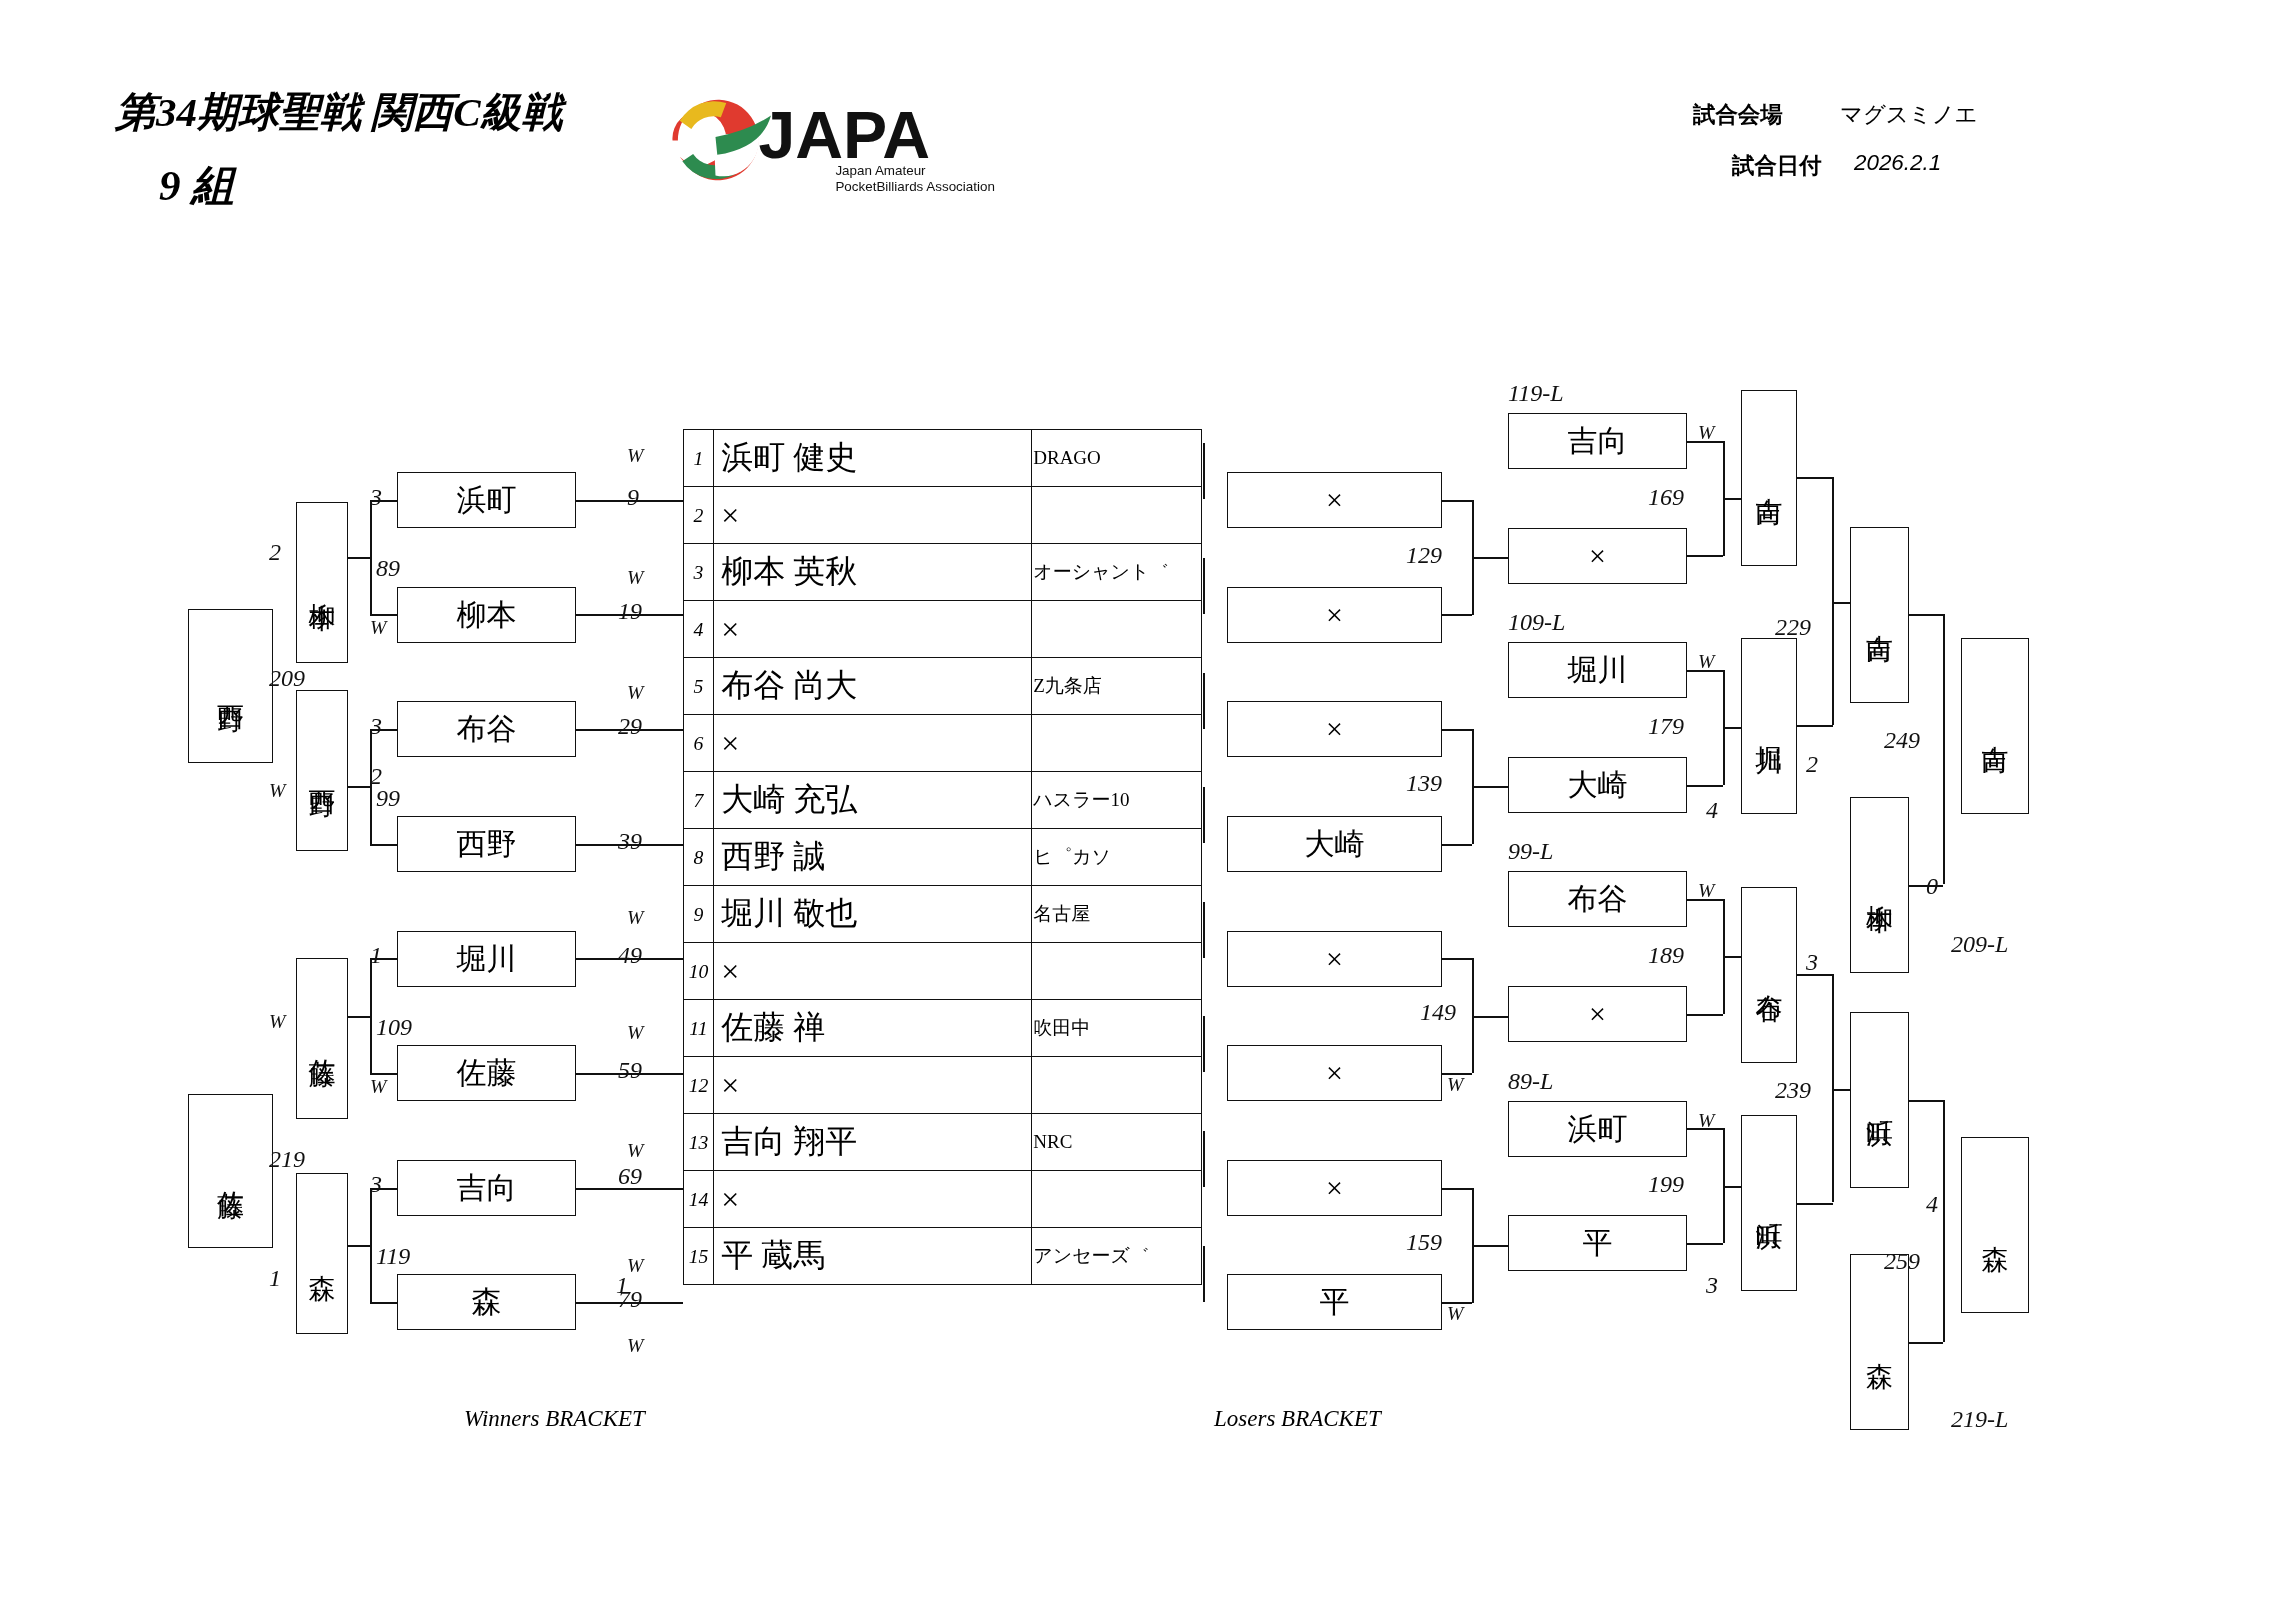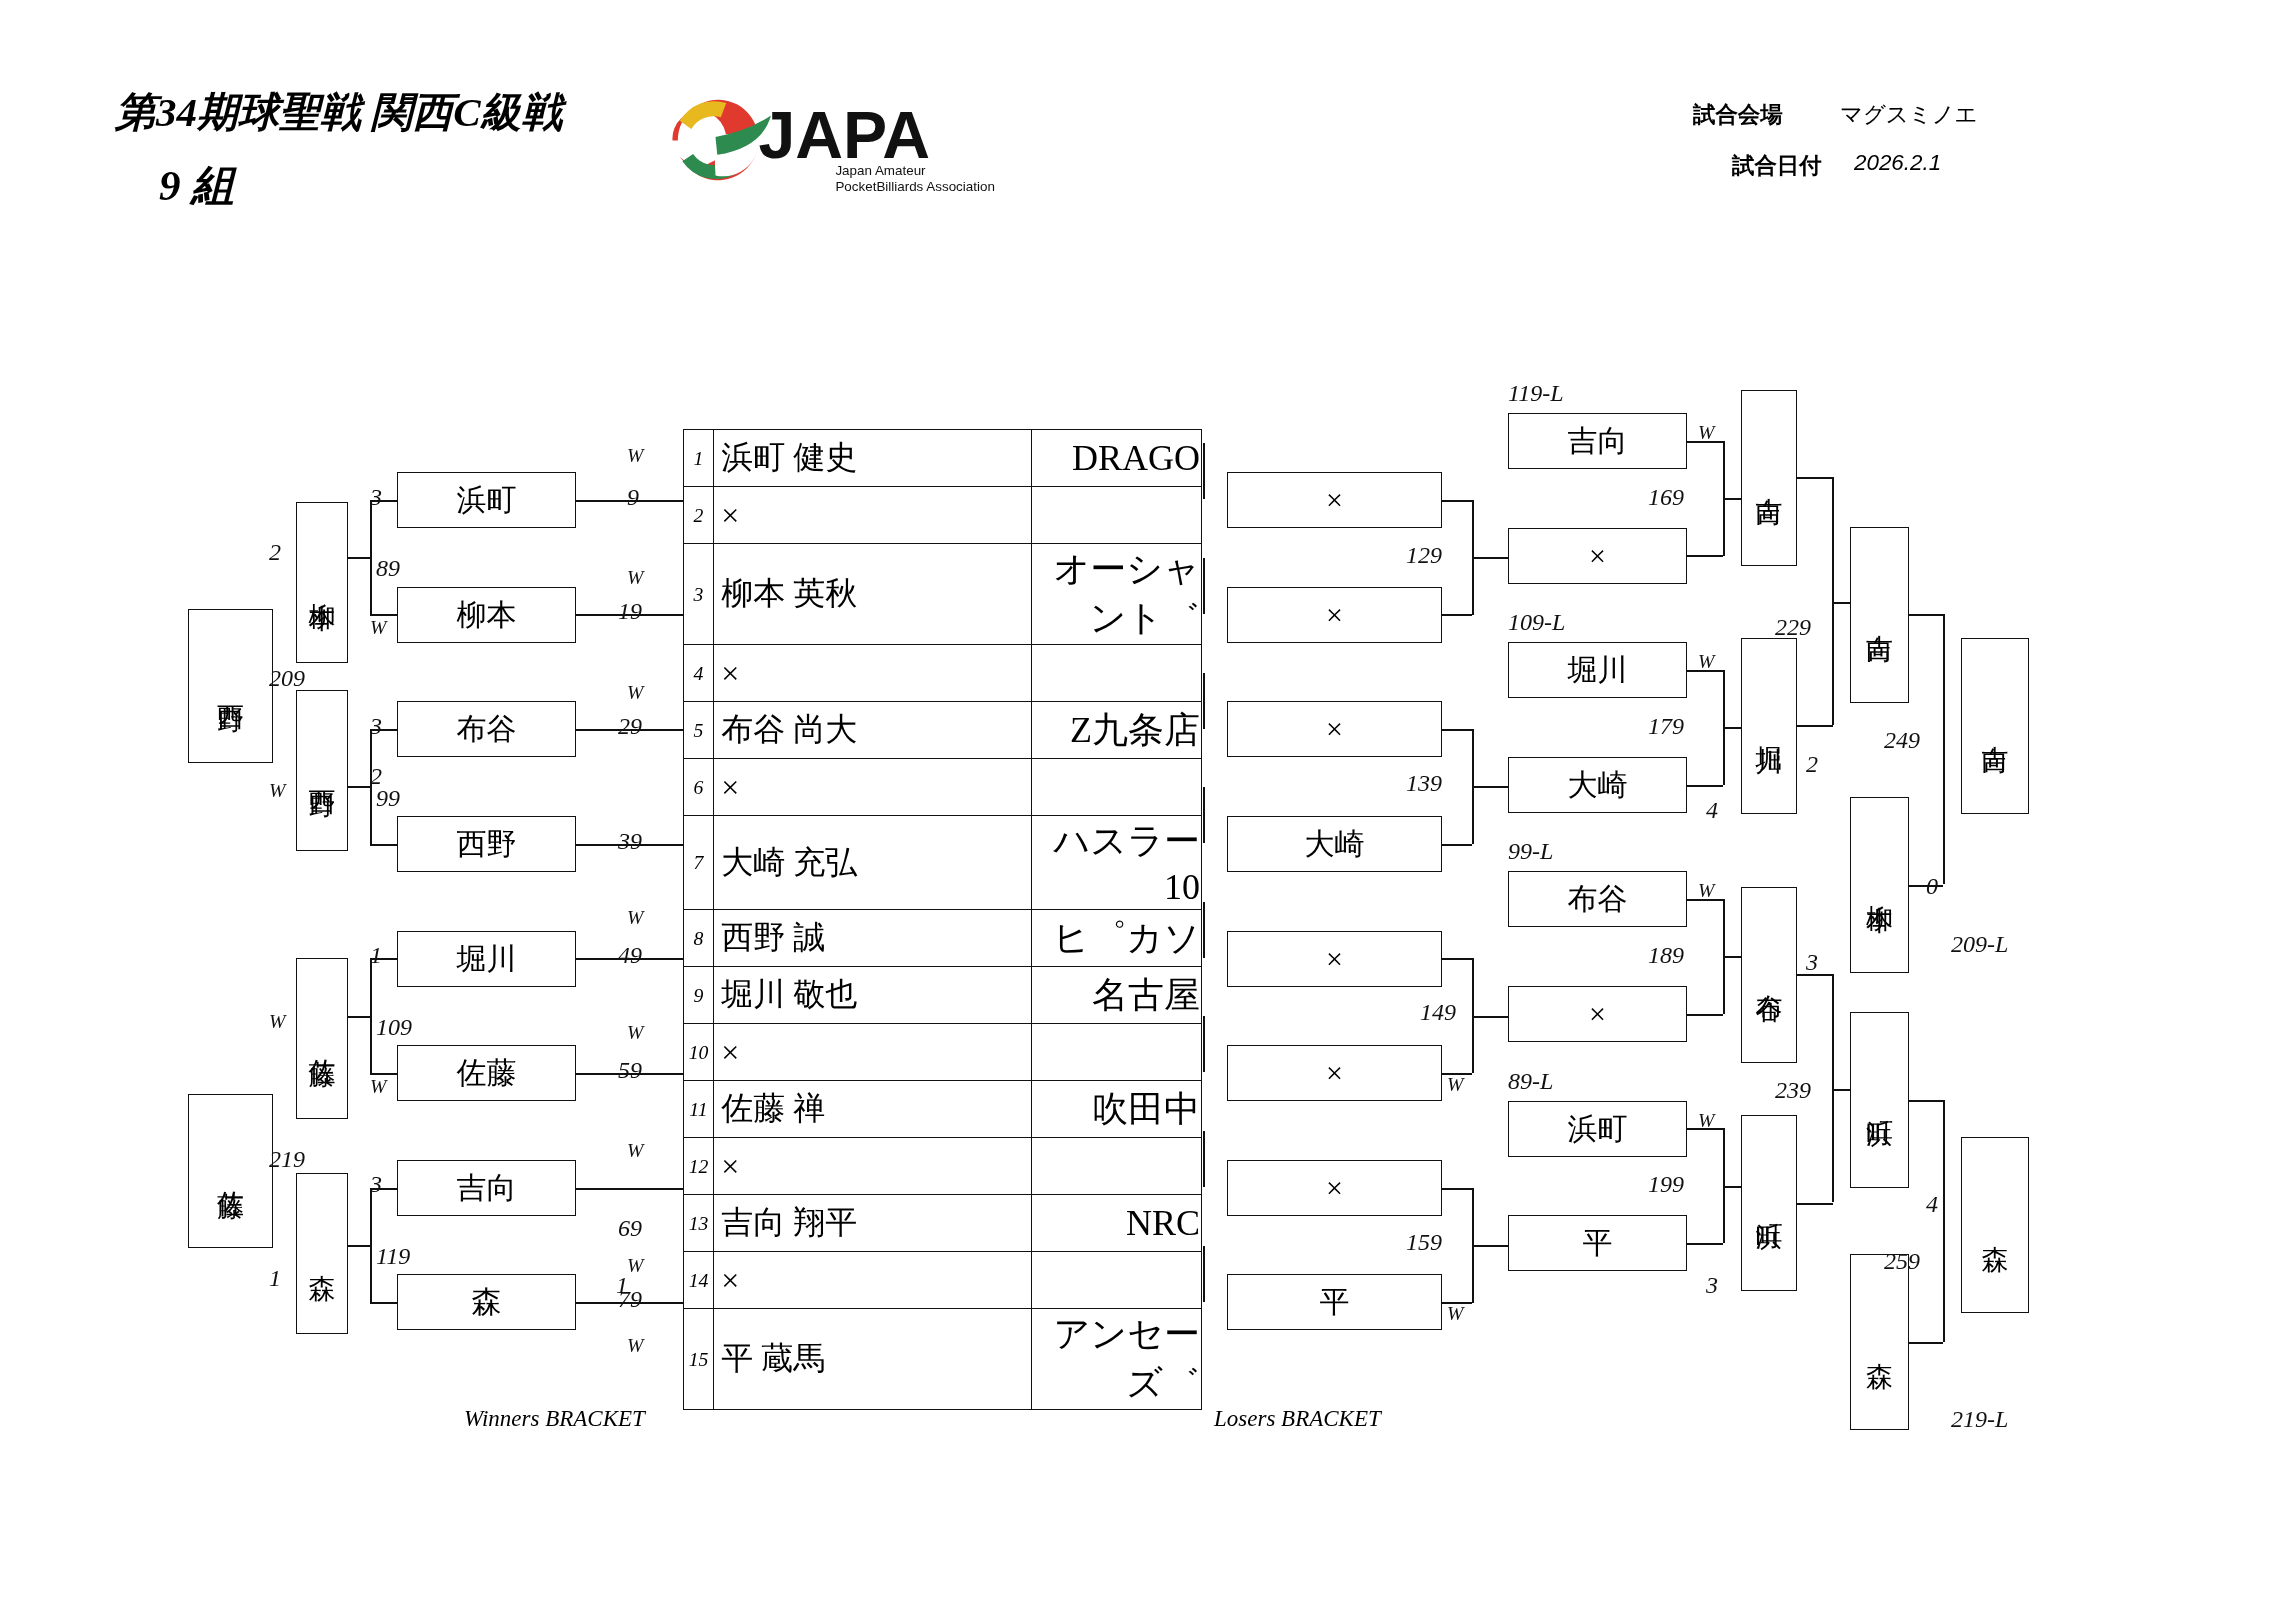--- a/index.html
+++ b/index.html
@@ -29,21 +29,21 @@
   }
   .meta{position:absolute;font-size:22.4px;font-weight:bold;font-family:"Liberation Sans", sans-serif;}
   .metaval{position:absolute;font-size:22.4px;font-style:italic;font-family:"Liberation Sans", sans-serif;}
   .bracketlabel{position:absolute;font-style:italic;font-size:23px;}
 
   
   #match-table{position:absolute;left:683px;top:429px;width:519px;border-collapse:collapse;}
   #match-table td{border:1.8px solid #111;height:57px;box-sizing:border-box;}
   td.idx{width:30px;text-align:center;font-size:19.7px;font-style:italic;border-right:none;}
   td.pname{width:319px;font-size:32px;padding-left:7.2px;border-left:none;}
-  td.pteam{width:170px;font-size:36px;text-align:right;}
+  td.pteam{width:170px;font-size:19px;text-align:left;}
   .xmark{font-size:27px;}
   .small-team{font-size:23px;}
 
   .logo{position:absolute;left:660px;top:85px;width:358px;height:112px;}
 </style>
 </head>
 <body>
 
 <div class="title" style="left:115px;top:85px;font-size:41px;">第34期球聖戦 関西C級戦</div>
 <div class="title" style="left:159px;top:157px;font-size:43px;">9 組</div>
@@ -190,21 +190,21 @@
 <div class="line h1 abs" style="left:576px;top:1073px;width:107px;"></div>
 <div class="line h1 abs" style="left:576px;top:1188px;width:107px;"></div>
 <div class="line h1 abs" style="left:576px;top:1302px;width:107px;"></div>
 
 <div class="num" style="left:627px;top:484px;">9</div>
 <div class="num" style="left:618px;top:598px;">19</div>
 <div class="num" style="left:618px;top:713px;">29</div>
 <div class="num" style="left:618px;top:828px;">39</div>
 <div class="num" style="left:618px;top:942px;">49</div>
 <div class="num" style="left:618px;top:1057px;">59</div>
-<div class="num" style="left:618px;top:1215px;">69</div>
+<div class="num" style="left:618px;top:1163px;">69</div>
 <div class="num" style="left:618px;top:1286px;">79</div>
 
 <div class="num" style="left:370px;top:484px;">3</div>
 <div class="num" style="left:370px;top:713px;">3</div>
 <div class="num" style="left:370px;top:763px;">2</div>
 <div class="num" style="left:370px;top:942px;">1</div>
 <div class="num" style="left:370px;top:1171px;">3</div>
 <div class="num" style="left:616px;top:1272px;">1</div>
 
 <div class="wlabel" style="left:627px;top:444px;">W</div>

